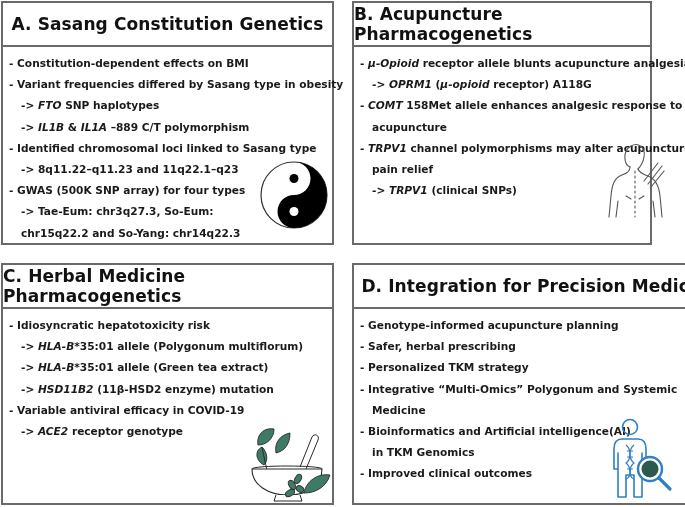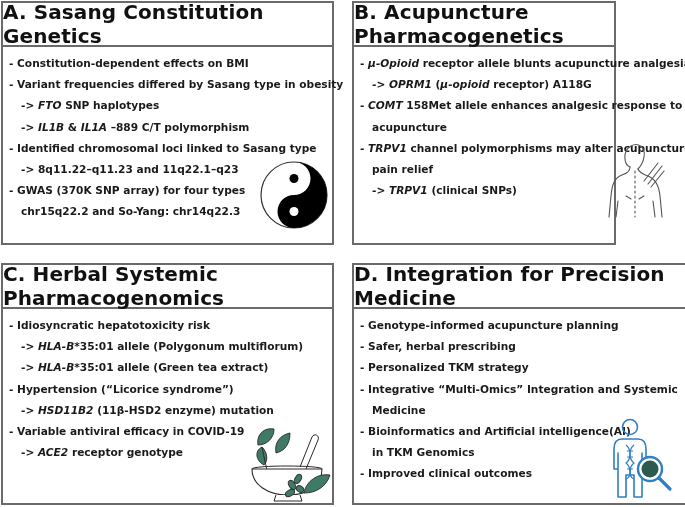--- a/index.html
+++ b/index.html
@@ -1,51 +1,52 @@
 <!DOCTYPE html>
 <html><head>
 <meta charset="utf-8">
 <style>
   html, body { margin:0; padding:0; background:#ffffff; }
   body { width:685px; height:507px; position:relative; overflow:hidden;
          font-family:"DejaVu Sans", sans-serif; color:#111; }
   .panel { position:absolute; border:2px solid #6a6a6a; background:#fff; box-sizing:border-box; }
   .panel-head { height:42px; border-bottom:2px solid #6a6a6a; display:flex; align-items:center; justify-content:center;
-                font-size:20px; font-weight:bold; color:#111; letter-spacing:0.1px; }
+                font-size:17px; font-weight:bold; color:#111; letter-spacing:0.1px; }
   .panel-body { padding:6px 0 0 6px; font-size:10.6px; font-weight:bold; line-height:21.2px; color:#1a1a1a; }
   .line { white-space:nowrap; }
   .sub { padding-left:12px; }
   .cont { padding-left:12px; }
   i { }
   .icon { position:absolute; }
 </style>
 </head>
 <body>
 
 <div class="panel" style="left:1px; top:1px; width:333px; height:244px;">
   <div class="panel-head">A. Sasang Constitution Genetics</div>
   <div class="panel-body">
       <div class="line"><span>- Constitution-dependent effects on BMI</span></div>
       <div class="line"><span>- Variant frequencies differed by Sasang type in obesity</span></div>
       <div class="line sub"><span>-&gt; </span><i>FTO</i><span> SNP haplotypes</span></div>
       <div class="line sub"><span>-&gt; </span><i>IL1B</i><span> &amp; </span><i>IL1A</i><span> –889 C/T polymorphism</span></div>
       <div class="line"><span>- Identified chromosomal loci linked to Sasang type</span></div>
       <div class="line sub"><span>-&gt; 8q11.22–q11.23 and 11q22.1–q23</span></div>
-      <div class="line"><span>- GWAS (370K SNP array) for four types</span></div>
+      <div class="line"><span>- GWAS (500K SNP array) for four types</span></div>
+      <div class="line sub"><span>-&gt; Tae-Eum: chr3q27.3, So-Eum:</span></div>
       <div class="line cont"><span>chr15q22.2 and So-Yang: chr14q22.3</span></div>
     </div>
   <svg class="icon" width="70" height="70" viewBox="-35 -35 70 70" style="left:256px; top:157px;">
     <circle r="33" fill="#fff" stroke="#333" stroke-width="1.2"></circle>
     <path d="M0,-33 A33,33 0 0 1 0,33 A16.5,16.5 0 0 1 0,0 A16.5,16.5 0 0 0 0,-33 Z" fill="#000"></path>
     <circle cx="0" cy="-16.5" r="4.5" fill="#000"></circle>
     <circle cx="0" cy="16.5" r="4.5" fill="#fff"></circle>
   </svg>
 </div>
 
-<div class="panel" style="left:352px; top:1px; width:264px; height:244px;">
+<div class="panel" style="left:352px; top:1px; width:300px; height:244px;">
   <div class="panel-head">B. Acupuncture Pharmacogenetics</div>
   <div class="panel-body">
       <div class="line"><span>- </span><i>μ-Opioid</i><span> receptor allele blunts acupuncture analgesia</span></div>
       <div class="line sub"><span>-&gt; </span><i>OPRM1</i><span> (</span><i>μ-opioid</i><span> receptor) A118G</span></div>
       <div class="line"><span>- </span><i>COMT</i><span> 158Met allele enhances analgesic response to</span></div>
       <div class="line cont"><span>acupuncture</span></div>
       <div class="line"><span>- </span><i>TRPV1</i><span> channel polymorphisms may alter acupuncture</span></div>
       <div class="line cont"><span>pain relief</span></div>
       <div class="line sub"><span>-&gt; </span><i>TRPV1</i><span> (clinical SNPs)</span></div>
     </div>
@@ -58,26 +59,25 @@
     <path d="M29,30 L29,76" stroke-dasharray="2,3"></path>
     <path d="M20,55 L25,58"></path>
     <path d="M38,55 L33,58"></path>
     <path d="M38,40 L52,22"></path>
     <path d="M42,43 L56,25"></path>
     <path d="M45,46 L58,30"></path>
   </svg>
 </div>
 
 <div class="panel" style="left:1px; top:263px; width:333px; height:242px;">
-  <div class="panel-head">C. Herbal Systemic Pharmacogenomics</div>
+  <div class="panel-head">C. Herbal Medicine Pharmacogenetics</div>
   <div class="panel-body">
       <div class="line"><span>- Idiosyncratic hepatotoxicity risk</span></div>
       <div class="line sub"><span>-&gt; </span><i>HLA-B*</i><span>35:01 allele (Polygonum multiflorum)</span></div>
       <div class="line sub"><span>-&gt; </span><i>HLA-B*</i><span>35:01 allele (Green tea extract)</span></div>
-      <div class="line"><span>- Hypertension (“Licorice syndrome”)</span></div>
       <div class="line sub"><span>-&gt; </span><i>HSD11B2</i><span> (11β-HSD2 enzyme) mutation</span></div>
       <div class="line"><span>- Variable antiviral efficacy in COVID-19</span></div>
       <div class="line sub"><span>-&gt; </span><i>ACE2</i><span> receptor genotype</span></div>
     </div>
   <svg class="icon" width="84" height="80" viewBox="0 0 84 80" style="left:245px; top:158px;">
     <g fill="#3f7a66" stroke="#2a2a2a" stroke-width="0.9">
       <path d="M10,22 C8,12 16,4 26,6 C26,16 18,22 10,22 Z"></path>
       <path d="M16,42 C8,38 6,28 14,24 C20,30 20,38 16,42 Z"></path>
       <path d="M28,30 C26,20 32,12 42,10 C42,22 36,28 28,30 Z"></path>
     </g>
@@ -95,21 +95,21 @@
     </g>
   </svg>
 </div>
 
 <div class="panel" style="left:352px; top:263px; width:376px; height:242px;">
   <div class="panel-head">D. Integration for Precision Medicine</div>
   <div class="panel-body">
       <div class="line"><span>- Genotype-informed acupuncture planning</span></div>
       <div class="line"><span>- Safer, herbal prescribing</span></div>
       <div class="line"><span>- Personalized TKM strategy</span></div>
-      <div class="line"><span>- Integrative “Multi-Omics” Integration and Systemic</span></div>
+      <div class="line"><span>- Integrative “Multi-Omics” Polygonum and Systemic</span></div>
       <div class="line cont"><span>Medicine</span></div>
       <div class="line"><span>- Bioinformatics and Artificial intelligence(AI)</span></div>
       <div class="line cont"><span>in TKM Genomics</span></div>
       <div class="line"><span>- Improved clinical outcomes</span></div>
     </div>
   <svg class="icon" width="66" height="84" viewBox="0 0 66 84" style="left:256px; top:152px;" fill="none" stroke="#2e7fc4" stroke-width="1.6" stroke-linejoin="round">
     <circle cx="20" cy="10" r="7.5"></circle>
     <path d="M12,22 L28,22 C34,22 36,26 36,32 L36,52 L32,52 L32,36 L32,80 L24,80 L24,58 L16,58 L16,80 L8,80 L8,36 L8,52 L4,52 L4,32 C4,26 6,22 12,22 Z"></path>
     <path d="M16,28 C24,34 16,40 24,46 C16,52 24,58 16,62" stroke-width="1.3"></path>
     <path d="M24,28 C16,34 24,40 16,46 C24,52 16,58 24,62" stroke-width="1.3"></path>

